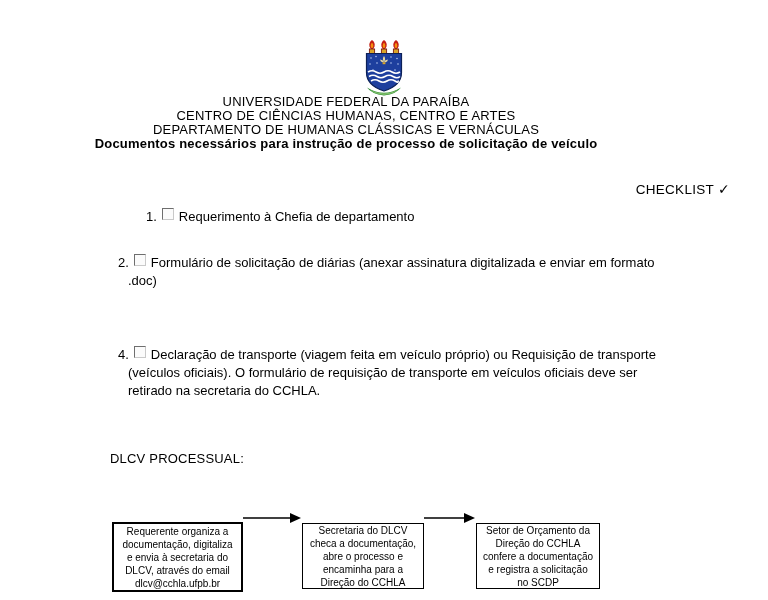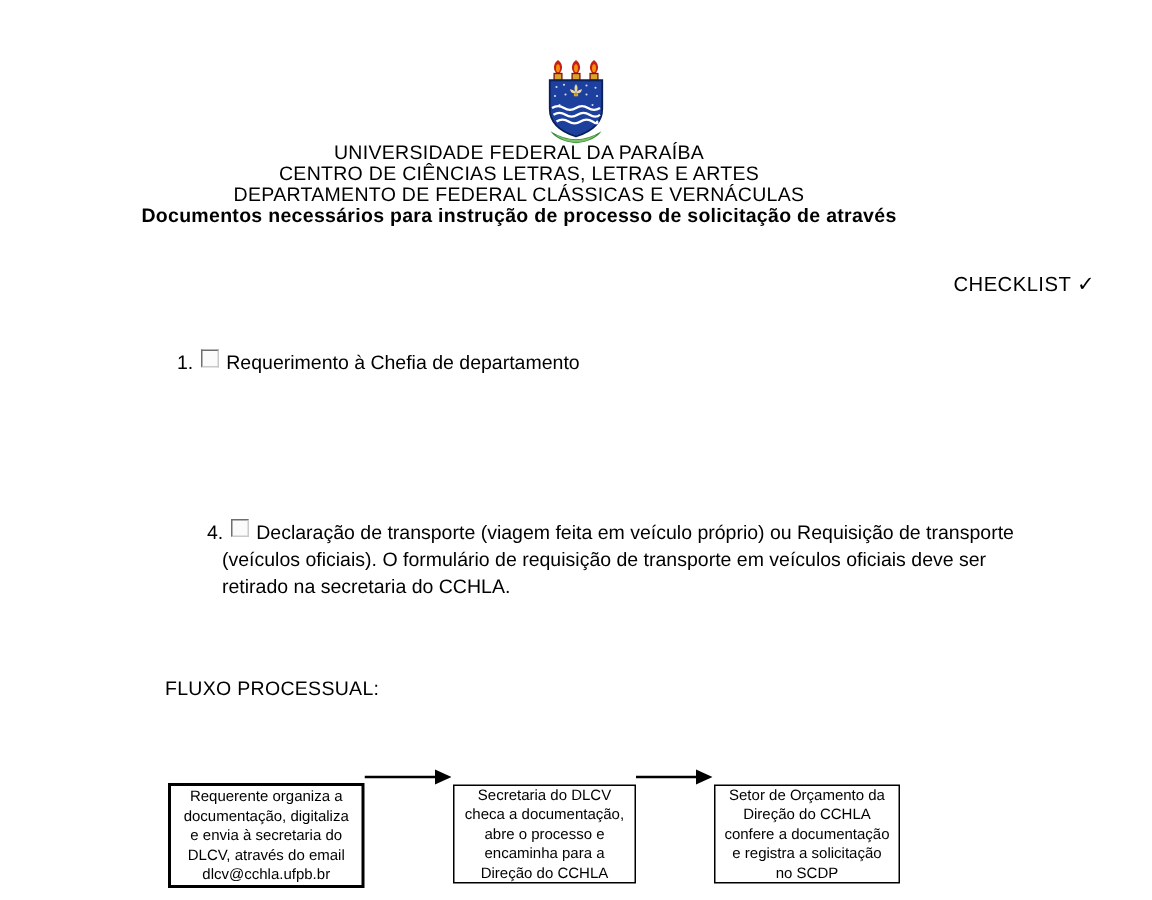--- a/index.html
+++ b/index.html
@@ -28,24 +28,24 @@
     text-align:right;font-size:13.5px;letter-spacing:0.3px;
   }
   .checklist-title .check{font-size:14px;}
 
   
   .item{
     position:absolute;left:118px;width:542px;
     font-size:13px;line-height:18px;
     padding-left:10px;text-indent:-10px;
   }
-  .item-1{top:233px;}
+  .item-1{top:208px;margin-left:28px;}
   .item-2{top:254px;}
   .item-3{top:296px;}
-  .item-4{top:346px;margin-left:20px;}
+  .item-4{top:346px;}
   .num{margin-right:2px;}
   .checkbox{
     display:inline-block;width:10px;height:10px;
     border-style:solid;border-width:1px;
     border-color:#6e6e6e #c9c9c9 #c9c9c9 #6e6e6e;
     background:#fbfbfb;
     margin:0 5px 0 3px;vertical-align:1px;
     text-indent:0;
   }
 
@@ -119,38 +119,41 @@
 
       <g>
         <path d="M3 48.5 q17 10.5 34 0 q-4.5 6.5 -17 8 q-12.5 -1.5 -17 -8" fill="#2e8b33"></path>
         <path d="M6 50.5 q14 7.5 28 0 q-4 4.5 -14 5.5 q-10 -1 -14 -5.5" fill="#7fbf6a"></path>
       </g>
     </svg>
   </div>
 
   <div class="header">
     <div class="line">UNIVERSIDADE FEDERAL DA PARAÍBA</div>
-    <div class="line">CENTRO DE CIÊNCIAS LETRAS, LETRAS E ARTES</div>
-    <div class="line">DEPARTAMENTO DE FEDERAL CLÁSSICAS E VERNÁCULAS</div>
-    <div class="line subtitle">Documentos necessários para instrução de processo de solicitação de através</div>
+    <div class="line">CENTRO DE CIÊNCIAS HUMANAS, CENTRO E ARTES</div>
+    <div class="line">DEPARTAMENTO DE HUMANAS CLÁSSICAS E VERNÁCULAS</div>
+    <div class="line subtitle">Documentos necessários para instrução de processo de solicitação de veículo</div>
   </div>
 
   <div class="checklist-title">
     <span>CHECKLIST</span>
     <span class="check">✓</span>
   </div>
 
   <div class="item item-1">
     <span class="num">1.</span><span class="checkbox"></span><span>Requerimento à Chefia de departamento</span>
   </div>
+  <div class="item item-2">
+    <span class="num">2.</span><span class="checkbox"></span><span>Formulário de solicitação de diárias (anexar assinatura digitalizada e enviar em formato .doc)</span>
+  </div>
   <div class="item item-4">
     <span class="num">4.</span><span class="checkbox"></span><span>Declaração de transporte (viagem feita em veículo próprio) ou Requisição de transporte (veículos oficiais). O formulário de requisição de transporte em veículos oficiais deve ser retirado na secretaria do CCHLA.</span>
   </div>
 
-  <div class="fluxo-label">FLUXO PROCESSUAL:</div>
+  <div class="fluxo-label">DLCV PROCESSUAL:</div>
 
   <div class="flow">
     <div class="fbox fbox-1">Requerente organiza a
 documentação, digitaliza
 e envia à secretaria do
 DLCV, através do email
 dlcv@cchla.ufpb.br</div>
     <svg class="arrow arrow-1" viewBox="0 0 58 14">
       <line x1="0" y1="7" x2="48" y2="7" stroke="#000" stroke-width="1.6"></line>
       <polygon points="47,2 58,7 47,12" fill="#000"></polygon>

